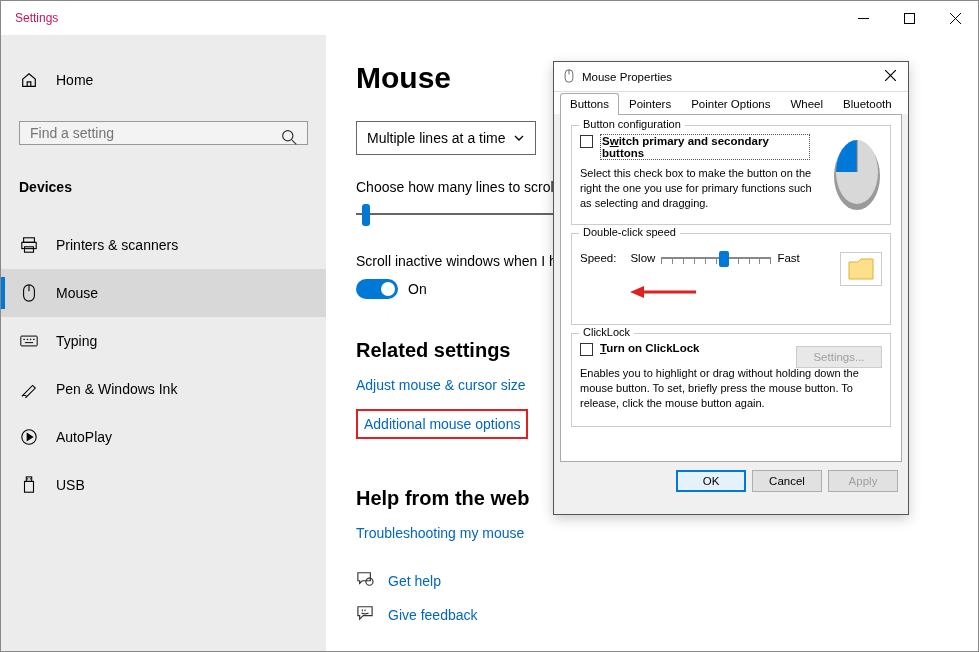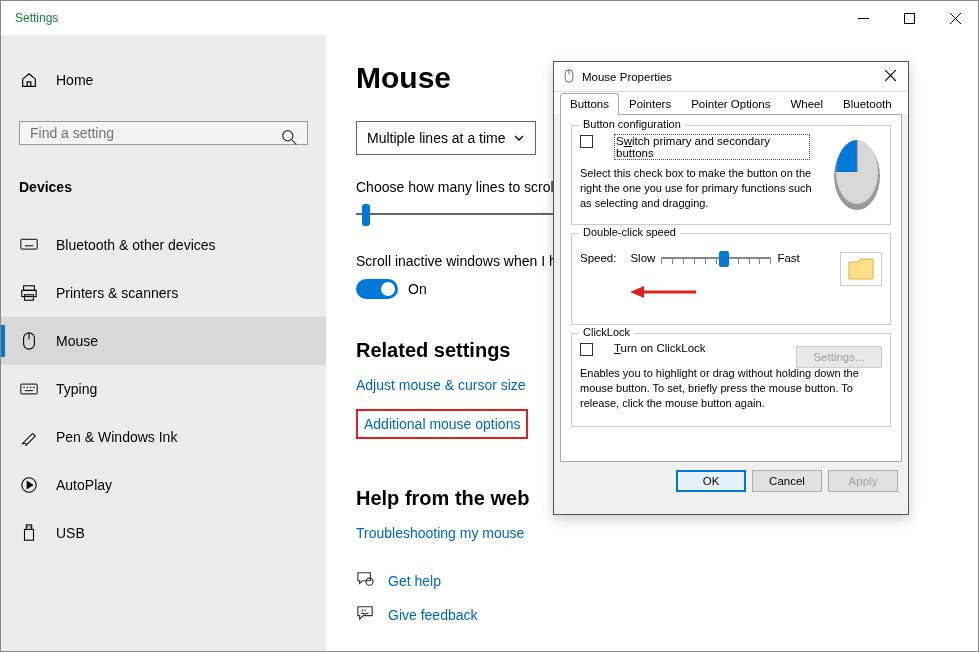--- a/index.html
+++ b/index.html
@@ -1,20 +1,20 @@
 <!DOCTYPE html>
 <html><head>
 <meta charset="utf-8">
 <style>
   * { box-sizing: border-box; margin: 0; padding: 0; font-family: "Segoe UI", Arial, sans-serif; }
   body { width: 979px; height: 652px; background: #fff; position: relative; overflow: hidden; border: 1px solid #888; }
 
   
   .titlebar { display: flex; align-items: center; height: 34px; background: #fff; padding-left: 14px; }
-  .titlebar .title { font-size: 12px; color: #15803d; }
+  .titlebar .title { font-size: 12px; color: #be185d; }
   .titlebar .spacer { flex: 1; }
   .win-btn { width: 46px; height: 34px; display: flex; align-items: center; justify-content: center; font-size: 12px; color: #000; }
   .win-btn svg { width: 11px; height: 11px; stroke: #000; stroke-width: 1; fill: none; }
 
   
   .app { display: flex; height: calc(100% - 34px); }
 
   
   .sidebar { width: 325px; background: #ececec; display: flex; flex-direction: column; gap: 8px; }
   .home-row { display: flex; align-items: center; height: 46px; padding-left: 19px; gap: 18px; margin-top: 22px; }
@@ -56,21 +56,21 @@
   .dlg-title { height: 30px; display: flex; align-items: center; padding: 0 8px; background: #fff; border-bottom: 1px solid #ddd; }
   .dlg-title .micon { margin-right: 6px; }
   .dlg-title .label { flex: 1; }
   .dlg-title .close { width: 20px; text-align: center; }
   .tabs { display: flex; background: #fff; padding-left: 6px; }
   .tab { padding: 4px 9px 5px 9px; border: 1px solid transparent; border-bottom: none; border-top-left-radius: 3px; border-top-right-radius: 3px; position: relative; top: 1px; background: #fff; }
   .tab.active { border-color: #aaa; z-index: 2; }
   .tab-body { border: 1px solid #aaa; margin: 0 6px 6px 6px; background: #fff; padding: 10px 10px 6px 10px; height: 348px; position: relative; }
   .group { border: 1px solid #ccc; padding: 8px 8px 10px 8px; margin-bottom: 8px; position: relative; }
   .group .legend { position: absolute; top: -8px; left: 7px; background: #fff; padding: 0 4px; font-size: 11px; }
-  .cbrow { display: flex; align-items: flex-start; gap: 21px; }
+  .cbrow { display: flex; align-items: flex-start; gap: 7px; font-weight: bold; }
   .cbrow .box { width: 13px; height: 13px; border: 1px solid #333; margin-top: 1px; flex-shrink: 0; }
   .cbrow .lbl-u { font-size: 11.5px; display: inline; }
   .cbrow .lbl-u span.u { text-decoration: underline; }
   .small { font-size: 11px; line-height: 1.35; }
   .group .mousepic { position: absolute; right: 6px; top: 10px; }
   .dcrow { display: flex; align-items: center; gap: 6px; margin-top: 6px; }
   .dc-slider { width: 110px; height: 20px; position: relative; }
   .dc-slider .track { position: absolute; top: 9px; left: 0; right: 0; height: 2px; background: #888; }
   .dc-slider .ticks { position: absolute; top: 11px; left: 0; right: 0; height: 5px; display: flex; justify-content: space-between; }
   .dc-slider .ticks span { width: 1px; height: 5px; background: #888; }
@@ -125,34 +125,20 @@
         <svg width="17" height="17" viewBox="0 0 20 20" fill="none" stroke="#333" stroke-width="1.4">
             <circle cx="8" cy="8" r="6"></circle>
             <line x1="13" y1="13" x2="18" y2="18"></line>
           </svg>
       </span>
     </div>
     <div class="section-hdr">Devices</div>
     <div class="nav">
       <div class="nav-item">
         <span class="icon">
-            <svg width="18" height="14" viewBox="0 0 22 16" fill="none" stroke="#000" stroke-width="1.2">
-              <rect x="1" y="1" width="20" height="12" rx="1"></rect>
-              <line x1="4" y1="4" x2="4" y2="4"></line>
-              <line x1="7" y1="4" x2="7" y2="4"></line>
-              <line x1="10" y1="4" x2="10" y2="4"></line>
-              <line x1="13" y1="4" x2="13" y2="4"></line>
-              <line x1="16" y1="4" x2="16" y2="4"></line>
-              <line x1="6" y1="9" x2="16" y2="9"></line>
-            </svg>
-          </span>
-        <span class="label">Bluetooth &amp; other devices</span>
-      </div>
-      <div class="nav-item">
-        <span class="icon">
             <svg width="18" height="18" viewBox="0 0 20 20" fill="none" stroke="#000" stroke-width="1.2">
               <rect x="4" y="2" width="12" height="5"></rect>
               <rect x="2" y="7" width="16" height="7"></rect>
               <rect x="5" y="12" width="10" height="6"></rect>
             </svg>
           </span>
         <span class="label">Printers &amp; scanners</span>
       </div>
       <div class="nav-item selected">
         <span class="icon">

